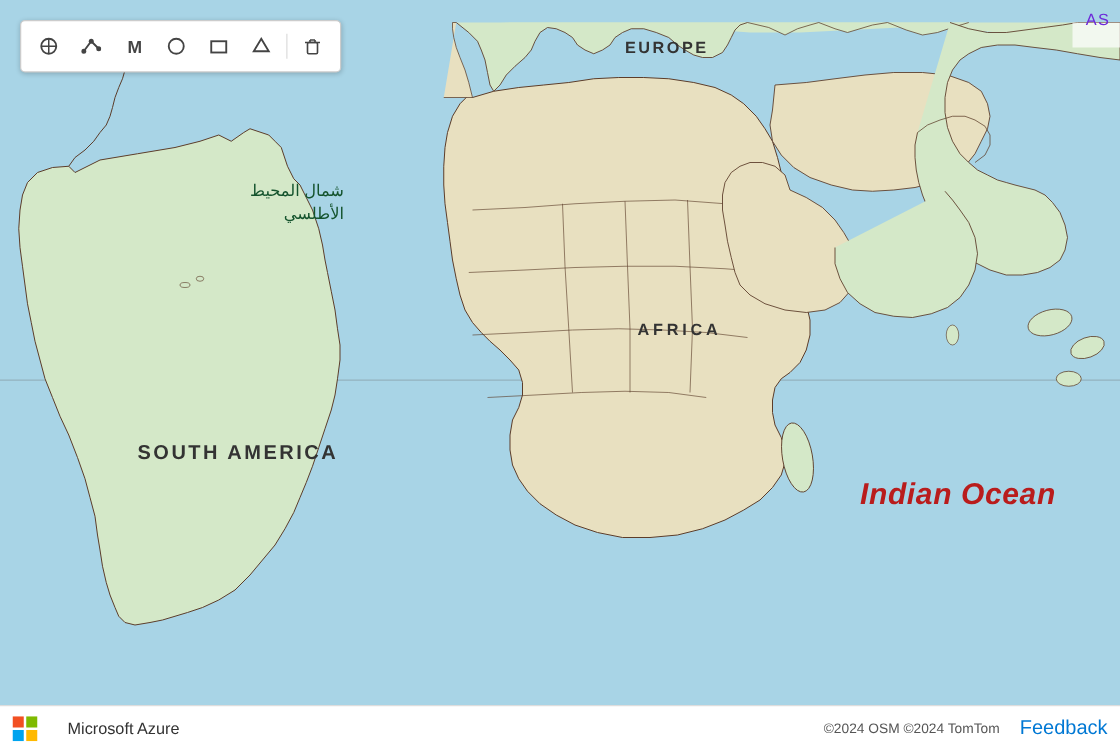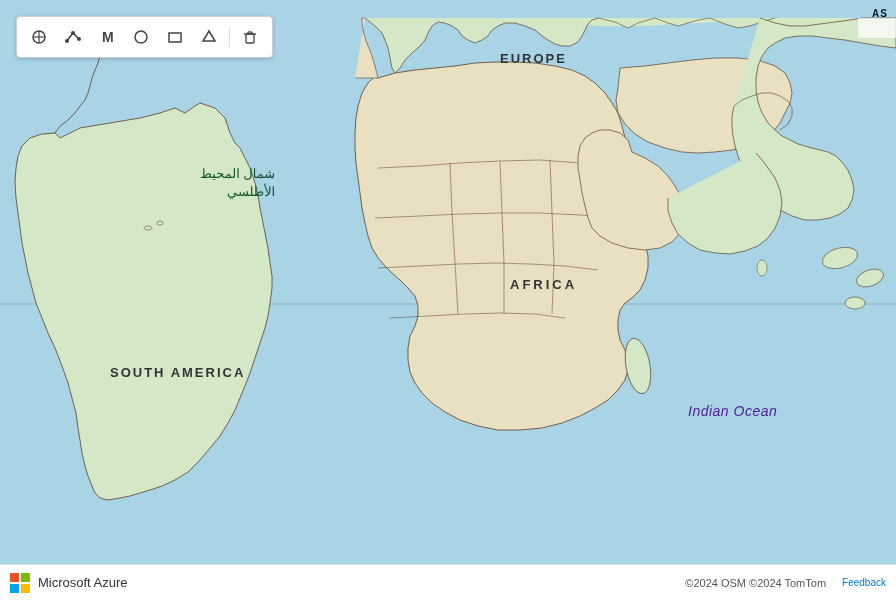--- a/index.html
+++ b/index.html
@@ -61,28 +61,27 @@
     
     .map-label {
       position: absolute;
       font-size: 13px;
       font-weight: 600;
       color: #333;
       letter-spacing: 1px;
       pointer-events: none;
       text-align: center;
       white-space: nowrap;
-      margin-top: 21px;
     }
 
     .map-label-ocean {
       font-style: italic;
-      font-weight: 400;
-      color: #4c1d95;
-      font-size: 14px;
+      font-weight: 700;
+      color: #b91c1c;
+      font-size: 24px;
       letter-spacing: 0.5px;
     }
 
     .map-label-arabic {
       font-size: 13px;
       font-weight: 500;
       color: #555;
       font-style: normal;
       letter-spacing: 0;
       line-height: 1.4;
@@ -100,21 +99,21 @@
       align-items: center;
       justify-content: space-between;
       padding: 0 10px;
       border-top: 1px solid #ddd;
       z-index: 10;
     }
 
     #azure-logo {
       display: flex;
       align-items: center;
-      gap: 8px;
+      gap: 24px;
       text-align: right;
     }
 
     #azure-logo-icon {
       width: 20px;
       height: 20px;
     }
 
     #azure-text {
       font-size: 13px;
@@ -126,31 +125,31 @@
       font-size: 11px;
       color: #555;
       display: flex;
       gap: 16px;
       align-items: center;
     }
 
     #feedback-link {
       color: #0078d4;
       text-decoration: none;
-      font-size: 10px;
+      font-size: 16px;
     }
 
     
     .top-right-label {
       position: absolute;
       top: 8px;
       right: 8px;
-      font-size: 10px;
-      font-weight: 700;
-      color: #0f172a;
+      font-size: 13px;
+      font-weight: 400;
+      color: #6d28d9;
       letter-spacing: 1px;
     }
   </style>
 </head>
 <body>
 
 <div id="map-container">
 
   <svg id="map-svg" viewBox="0 0 896 564" xmlns="http://www.w3.org/2000/svg">
 
@@ -205,21 +204,21 @@
 
     <rect x="858" y="0" width="38" height="20" fill="white" opacity="0.7"></rect>
   </svg>
 
   <div class="top-right-label">AS</div>
 
   <div class="map-label" style="top: 30px; left: 500px; letter-spacing: 2px;">EUROPE</div>
 
   <div class="map-label" style="top: 256px; left: 510px; letter-spacing: 3px;">AFRICA</div>
 
-  <div class="map-label" style="top: 344px; left: 110px; letter-spacing: 2px; font-size: 13px;">SOUTH AMERICA</div>
+  <div class="map-label" style="top: 354px; left: 110px; letter-spacing: 2px; font-size: 16px;">SOUTH AMERICA</div>
 
   <div class="map-label map-label-ocean" style="top: 382px; left: 688px;">Indian Ocean</div>
 
   <div class="map-label map-label-arabic" style="top: 144px; left: 200px; text-align: right; direction: rtl; font-size: 13px; color: #14532d;">
     شمال المحيط<br>الأطلسي
   </div>
 
   <div id="toolbar">
     <button class="tool-btn" title="Select">
       <svg width="16" height="16" viewBox="0 0 16 16" fill="none" xmlns="http://www.w3.org/2000/svg">

